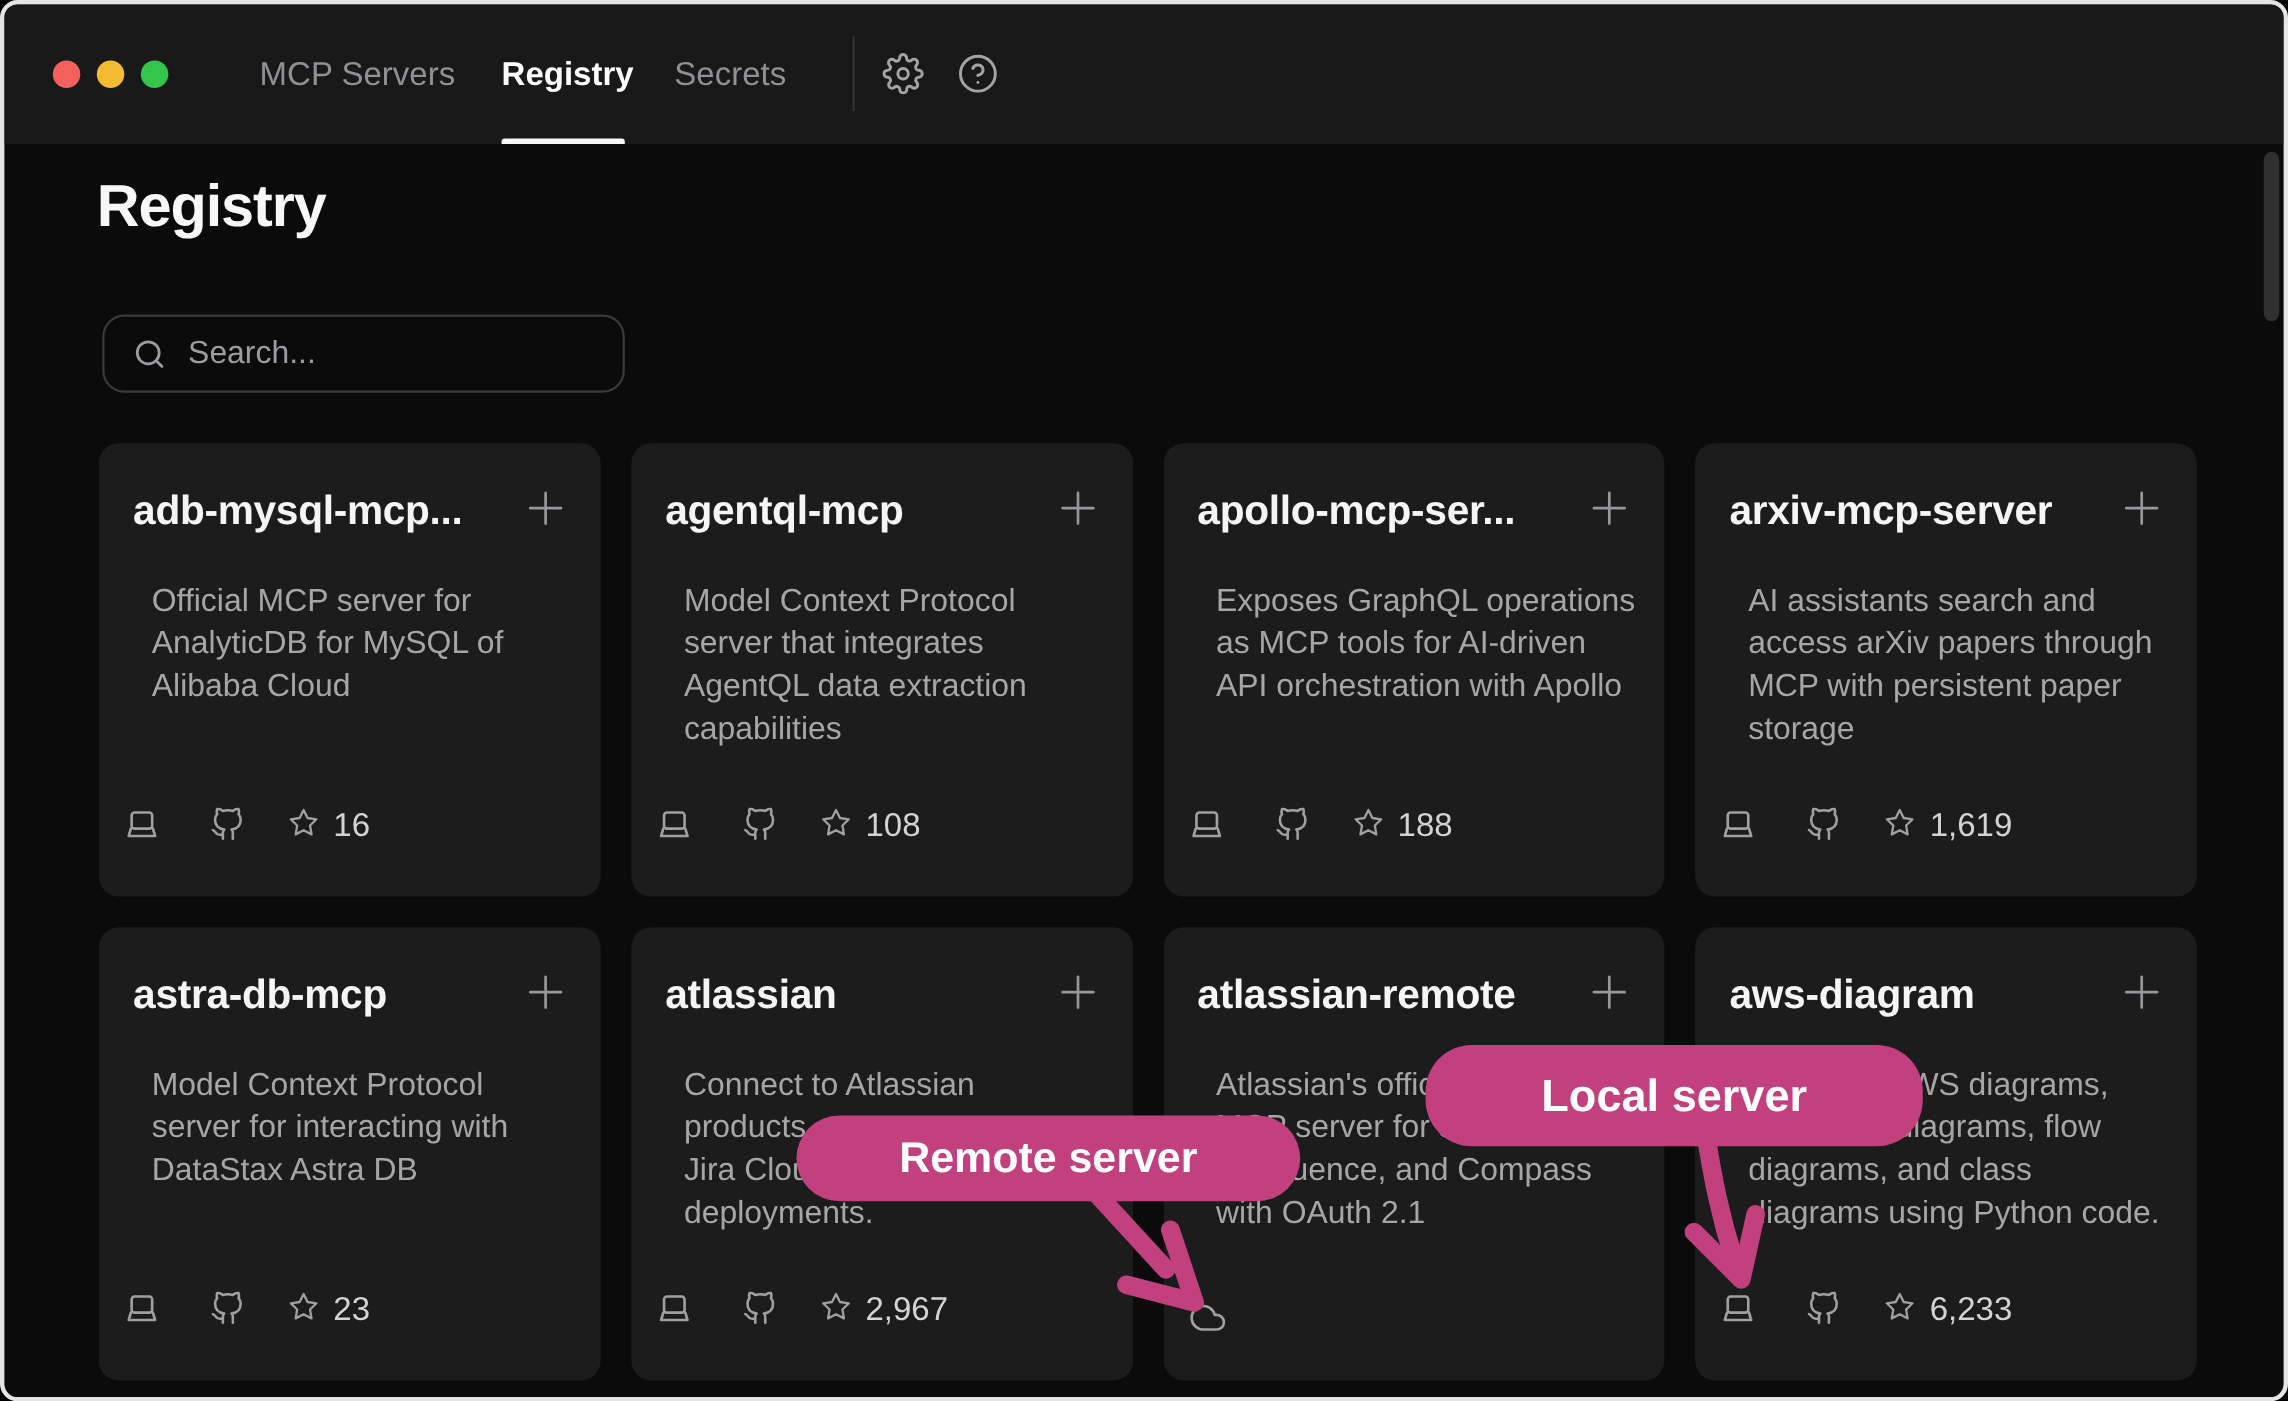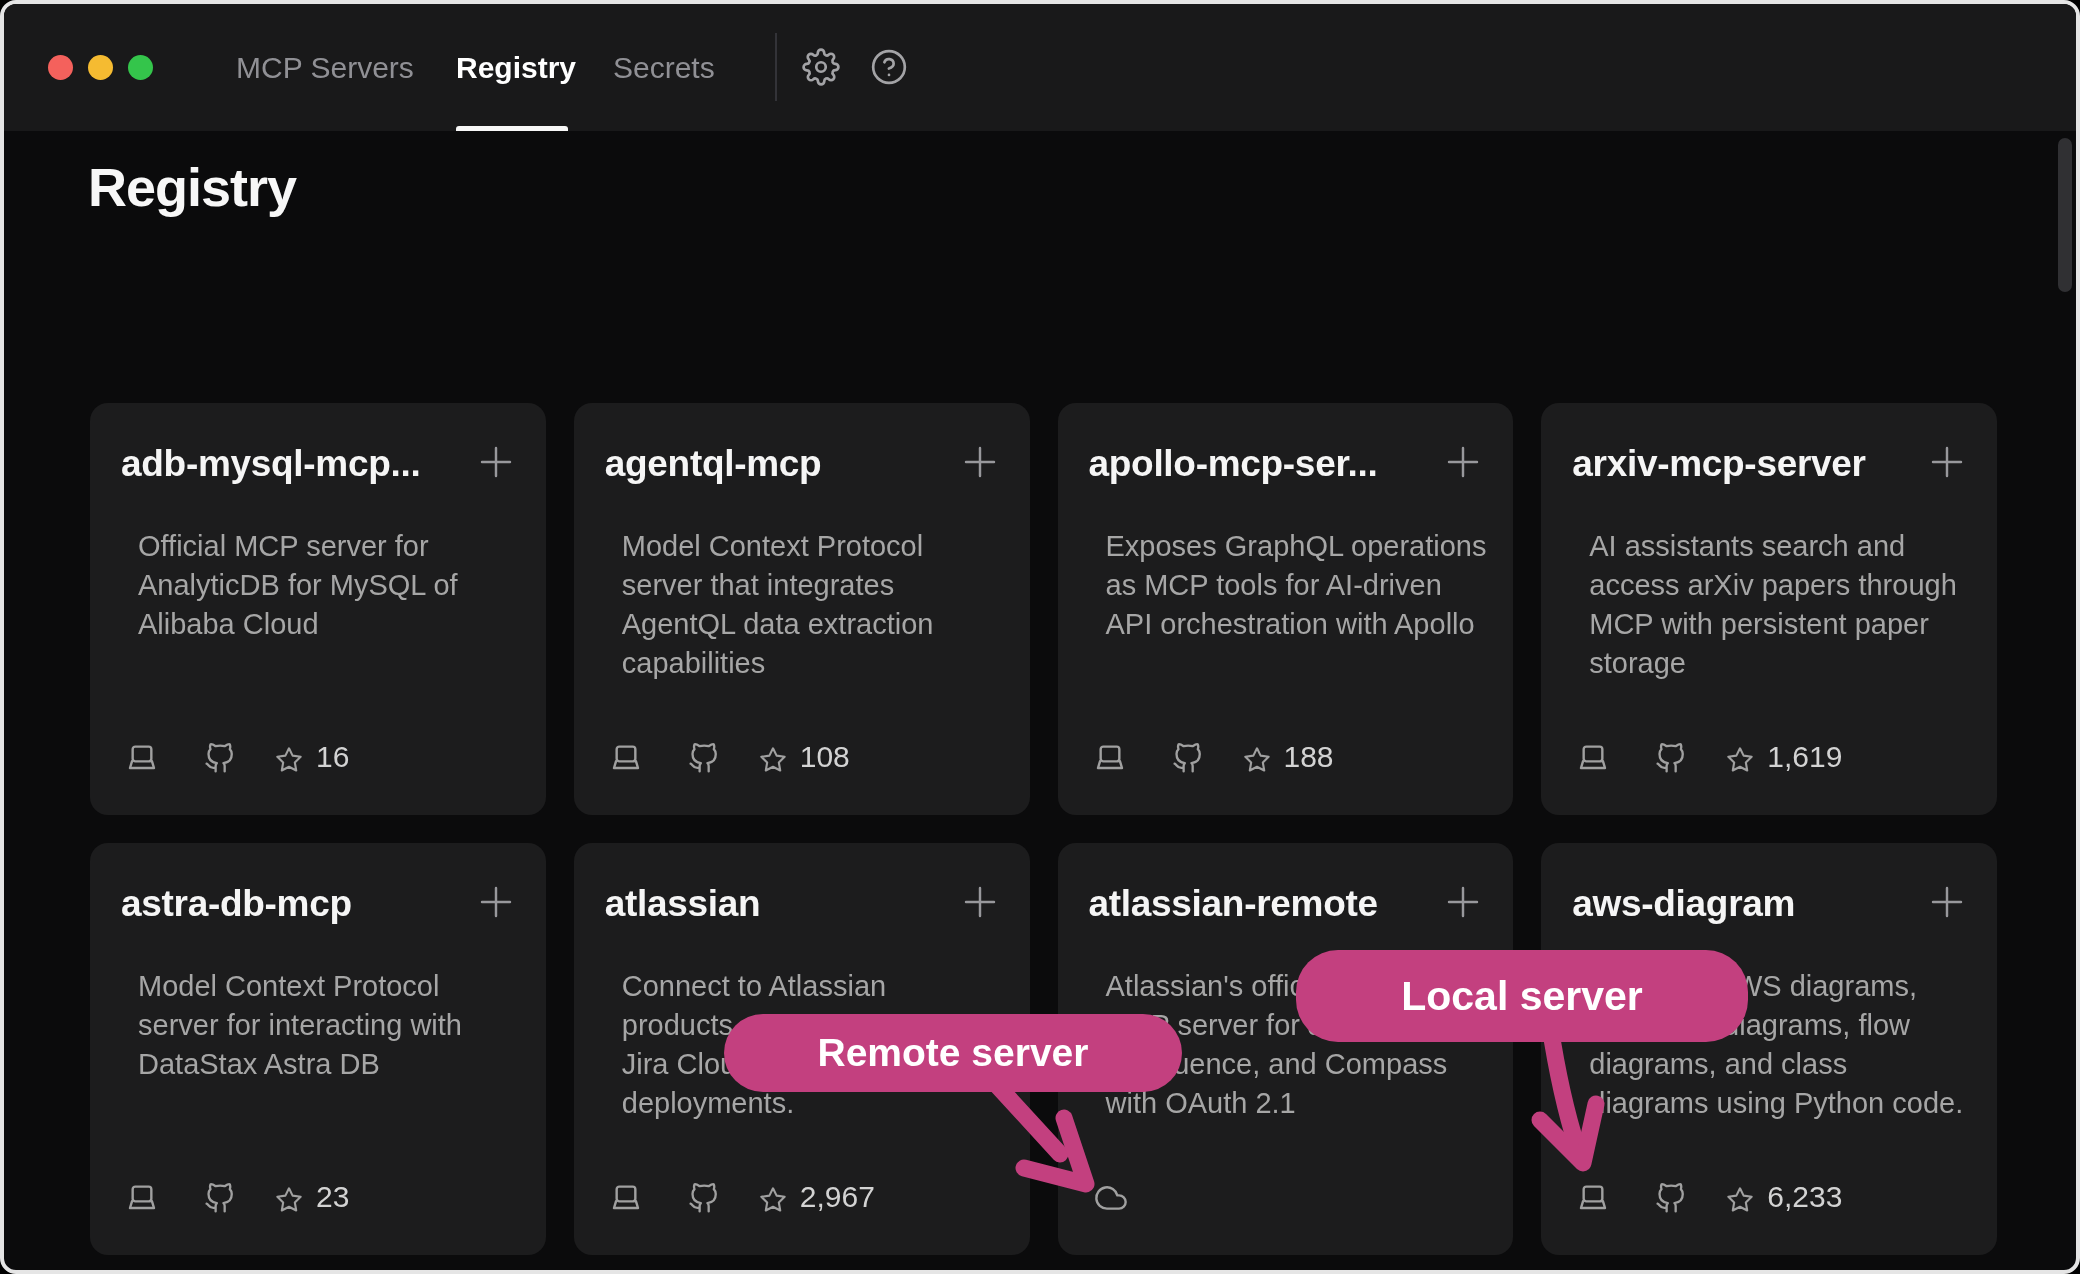--- a/index.html
+++ b/index.html
@@ -30,21 +30,21 @@
   .search svg{width:30px;height:30px;color:#9c9ca0;flex:none;}
   .search input{flex:1;margin-left:20px;background:transparent;border:none;outline:none;color:#e5e5e5;font-size:29px;font-family:inherit;}
   .search input::placeholder{color:#9c9ca0;}
   
   .grid{position:absolute;left:86px;top:399px;width:1907px;display:grid;grid-template-columns:repeat(4,1fr);gap:28px;grid-auto-rows:412px;}
   .card{position:relative;background:var(--card_bg);border-radius:18px;}
   .card-title{position:absolute;left:31px;top:40px;max-width:350px;font-size:37px;font-weight:700;color:var(--title);white-space:nowrap;letter-spacing:-0.3px;}
   .card-add{position:absolute;right:28px;top:38px;width:44px;height:44px;background:none;border:none;color:#98989c;}
   .card-add svg{width:42px;height:42px;}
   .card-desc{position:absolute;left:48px;top:124px;width:400px;font-size:29px;line-height:39px;color:var(--desc);white-space:pre-line;}
-  .card-foot{position:absolute;left:34px;top:331px;height:40px;display:flex;align-items:flex-end;color:var(--icon);}
+  .card-foot{position:absolute;left:21px;top:331px;height:40px;display:flex;align-items:flex-start;color:var(--icon);}
   .fi{display:inline-flex;align-items:center;}
   .fi.laptop svg{width:36px;height:32px;}
   .fi.github{margin-left:44px;} .fi.github svg{width:31px;height:31px;}
   .fi.star{margin-left:40px;} .fi.star svg{width:28px;height:28px;}
   .fi.cloud{margin-top:8px;} .fi.cloud svg{width:38px;height:32px;}
   .star-count{margin-left:13px;font-size:30px;color:var(--count);}
   
   .arrows{position:absolute;left:0;top:0;width:2080px;height:1274px;z-index:19;pointer-events:none;}
   .pill{position:absolute;z-index:20;background:var(--accent);color:#fff;font-weight:700;
     display:flex;align-items:center;justify-content:center;}
@@ -79,20 +79,27 @@
       <svg viewBox="0 0 24 24" fill="none" stroke="currentColor" stroke-width="1.7" stroke-linecap="round" stroke-linejoin="round">
           <circle cx="12" cy="12" r="10"></circle>
           <path d="M9.09 9a3 3 0 0 1 5.83 1c0 2-3 3-3 3"></path>
           <path d="M12 17h.01"></path>
         </svg>
     </button>
   </header>
 
   <h1 class="page-title">Registry</h1>
 
+  <div class="search">
+    <svg viewBox="0 0 24 24" fill="none" stroke="currentColor" stroke-width="2" stroke-linecap="round">
+        <circle cx="11" cy="11" r="8"></circle>
+        <line x1="21" y1="21" x2="16.65" y2="16.65"></line>
+      </svg>
+    <input type="text" placeholder="Search..." style="">
+  </div>
 
   <section class="grid">
 
     <article class="card">
       <h2 class="card-title">adb-mysql-mcp...</h2>
       <button class="card-add"><svg viewBox="0 0 24 24" fill="none" stroke="currentColor" stroke-width="1.4" stroke-linecap="round">
             <path d="M12 4v16M4 12h16"></path>
           </svg></button>
       <p class="card-desc">Official MCP server for
 AnalyticDB for MySQL of

